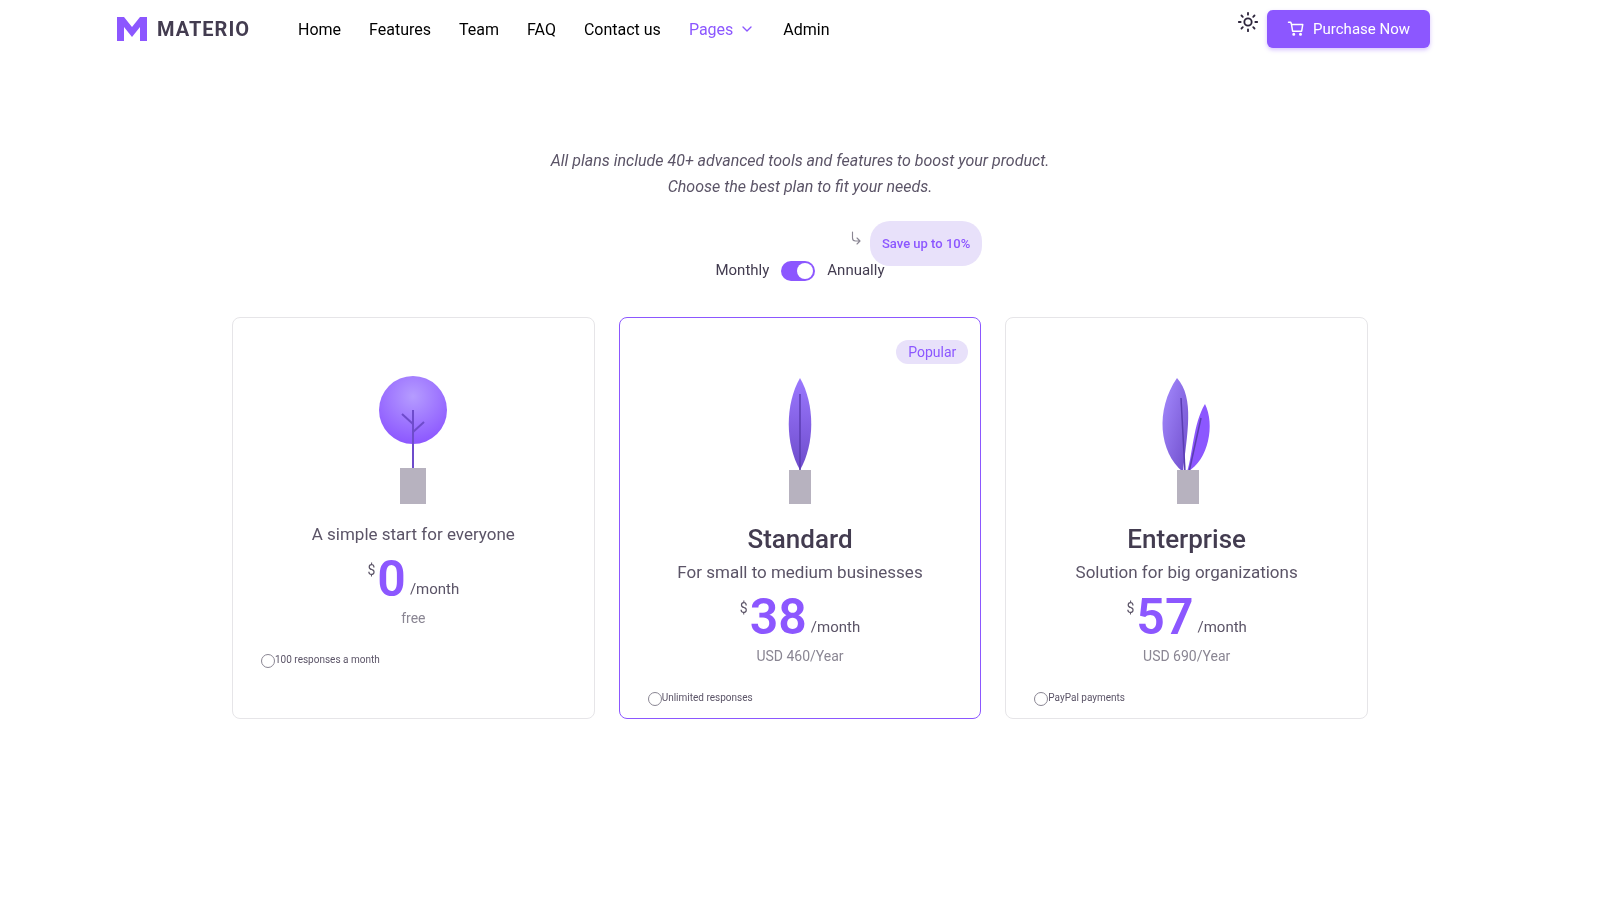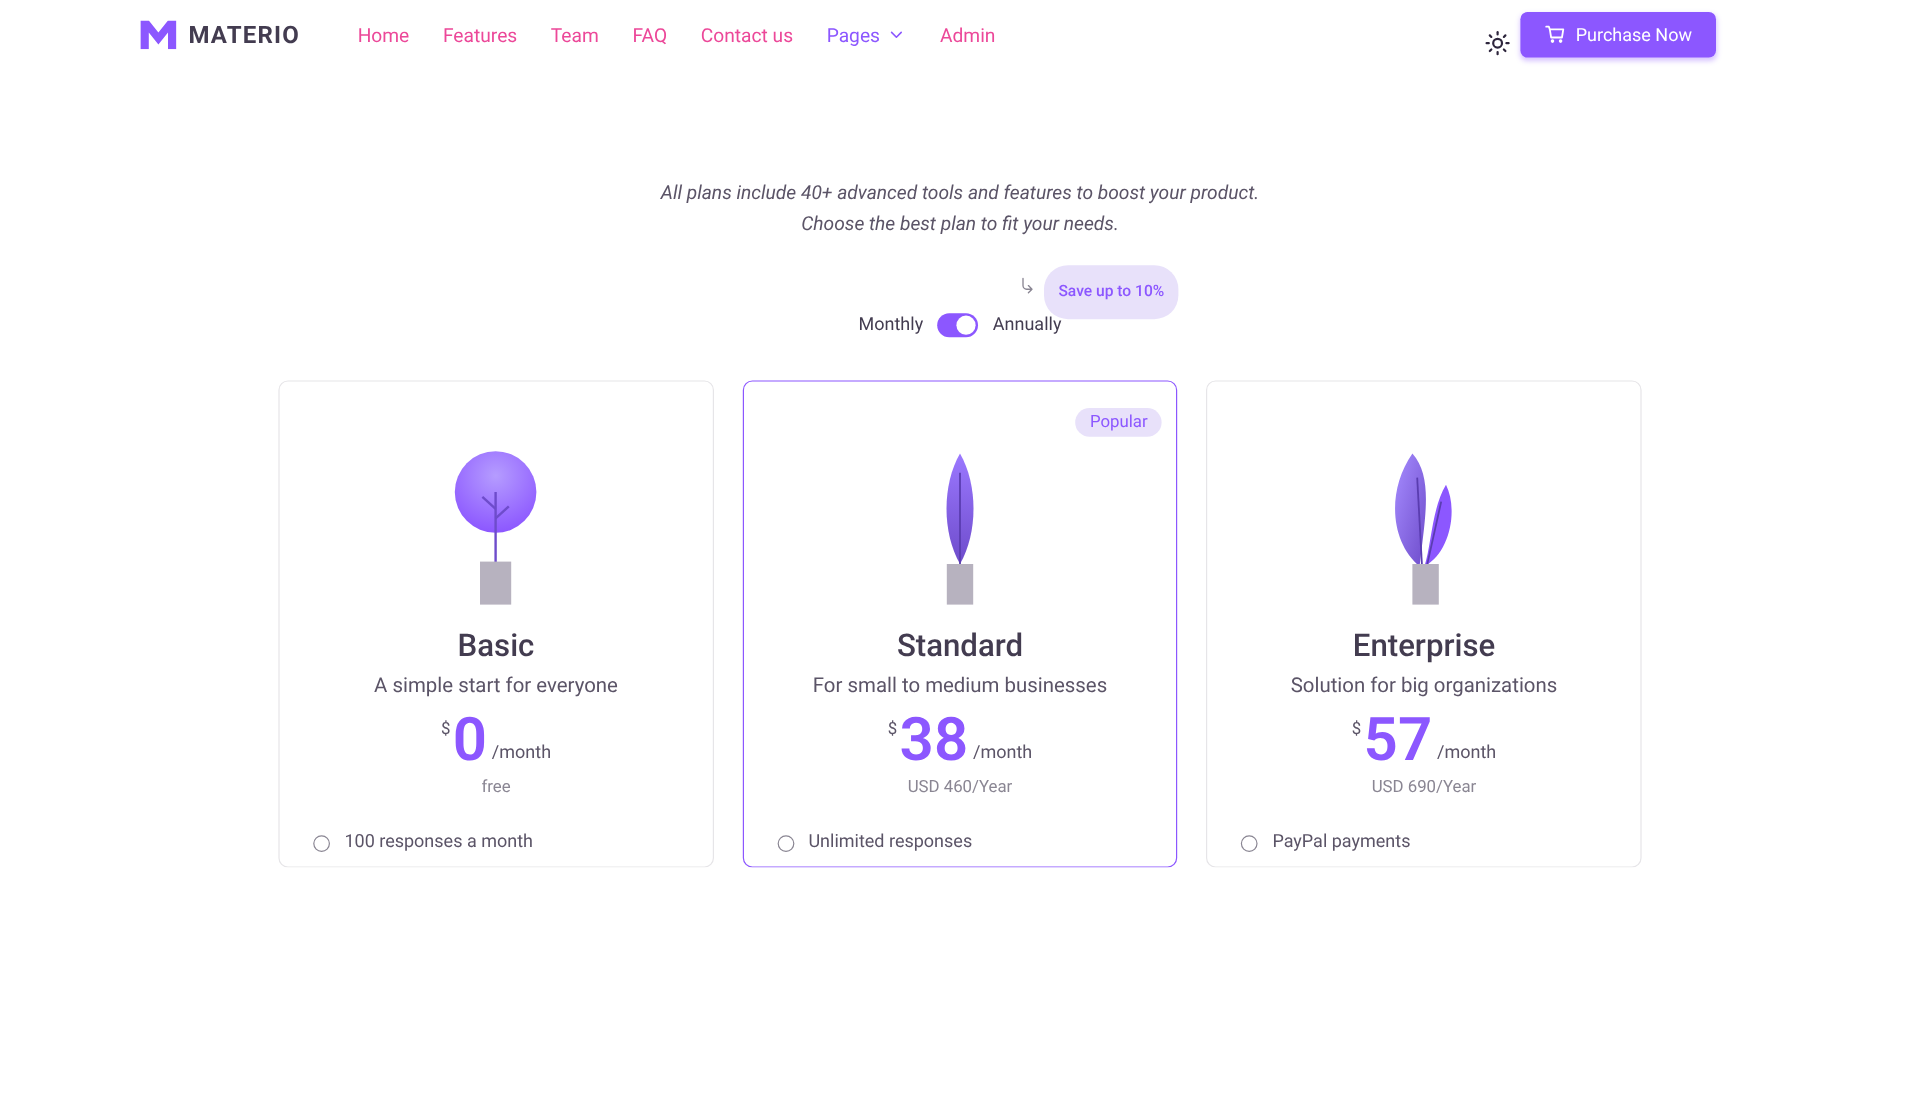--- a/index.html
+++ b/index.html
@@ -14,23 +14,23 @@
   }
   *{box-sizing:border-box;margin:0;padding:0;font-family:-apple-system,BlinkMacSystemFont,"Segoe UI",Roboto,"Helvetica Neue",Arial,sans-serif;}
   body{background:var(--bg);color:var(--text-dark);}
 
   
   .nav{display:flex;align-items:center;gap:28px;padding:10px 170px 10px 117px;}
   .logo{display:flex;align-items:center;gap:10px;}
   .logo-mark{width:30px;height:24px;}
   .logo-text{font-weight:700;letter-spacing:1px;font-size:20px;color:#433C50;}
   .nav-links{display:flex;gap:28px;margin-left:20px;}
-  .nav-link{font-size:16px;color:#ec4899;cursor:pointer;display:flex;align-items:center;gap:6px;}
+  .nav-link{font-size:16px;color:#000000;cursor:pointer;display:flex;align-items:center;gap:6px;}
   .nav-link.active{color:var(--primary);}
-  .nav-right{margin-left:auto;display:flex;align-items:flex-end;gap:7px;}
+  .nav-right{margin-left:auto;display:flex;align-items:flex-start;gap:7px;}
   .theme-btn{width:24px;height:24px;cursor:pointer;display:flex;align-items:center;justify-content:center;}
   .purchase-btn{background:var(--primary);color:#fff;border:none;border-radius:6px;padding:10px 20px;font-size:15px;display:flex;align-items:center;gap:8px;cursor:pointer;box-shadow:0 2px 4px rgba(140,87,255,0.35);}
   .chev{width:16px;height:16px;}
 
   
   .page-header{max-width:960px;margin:90px auto 0;text-align:center;}
   .page-title{font-size:40px;font-weight:600;color:#433C50;margin-bottom:18px;}
   .page-sub{font-size:16px;color:var(--text-med);line-height:1.6;font-style:italic;}
 
   
@@ -49,21 +49,21 @@
   .popular-chip{position:absolute;top:22px;right:12px;background:var(--primary-lighter);color:var(--primary);font-size:14px;padding:4px 12px;border-radius:20px;}
   .plan-illus{width:100%;height:140px;display:flex;align-items:flex-end;justify-content:center;margin:18px 0 20px;}
   .plan-name{font-size:26px;font-weight:500;color:#433C50;margin-bottom:8px;}
   .plan-sub{font-size:17px;color:var(--text-med);margin-bottom:10px;}
   .price-block{display:flex;align-items:flex-start;justify-content:center;gap:2px;}
   .price-currency{font-size:14px;color:var(--text-med);margin-top:8px;}
   .price-amount{font-size:50px;font-weight:600;color:var(--primary);line-height:1;}
   .price-period{font-size:15px;color:var(--text-med);align-self:flex-end;margin-bottom:6px;margin-left:2px;}
   .price-year{font-size:14px;color:var(--text-light);margin-top:6px;height:18px;}
   .feature-list{margin-top:22px;text-align:left;}
-  .feature{display:flex;align-items:flex-end;gap:12px;font-size:15px;color:var(--text-med);padding:4px 0;}
+  .feature{display:flex;align-items:flex-start;font-size:10px;color:var(--text-med);padding:4px 0;}
   .feat-bullet{width:14px;height:14px;border:1.5px solid var(--text-light);border-radius:50%;flex:0 0 14px;}
 
   svg{display:block;}
 </style>
 </head>
 <body>
 
 <div class="nav">
   <div class="logo">
     <svg class="logo-mark" viewBox="0 0 30 24">
@@ -143,21 +143,20 @@
               <stop offset="100%" stop-color="#8C57FF"></stop>
             </radialGradient>
           </defs>
         <circle cx="45" cy="36" r="34" fill="url(#g1)"></circle>
         <line x1="45" y1="36" x2="45" y2="98" stroke="#6E4CCB" stroke-width="2"></line>
         <line x1="45" y1="50" x2="34" y2="40" stroke="#6E4CCB" stroke-width="2"></line>
         <line x1="45" y1="58" x2="56" y2="48" stroke="#6E4CCB" stroke-width="2"></line>
         <rect x="32" y="94" width="26" height="36" fill="#B7B2BF"></rect>
       </svg>
     </div>
-    <div class="plan-name">Basic</div>
     <div class="plan-sub">A simple start for everyone</div>
     <div class="price-block">
       <span class="price-currency">$</span>
       <span class="price-amount">0</span>
       <span class="price-period">/month</span>
     </div>
     <div class="price-year">free</div>
     <div class="feature-list">
       <div class="feature">
         <span class="feat-bullet"></span>

